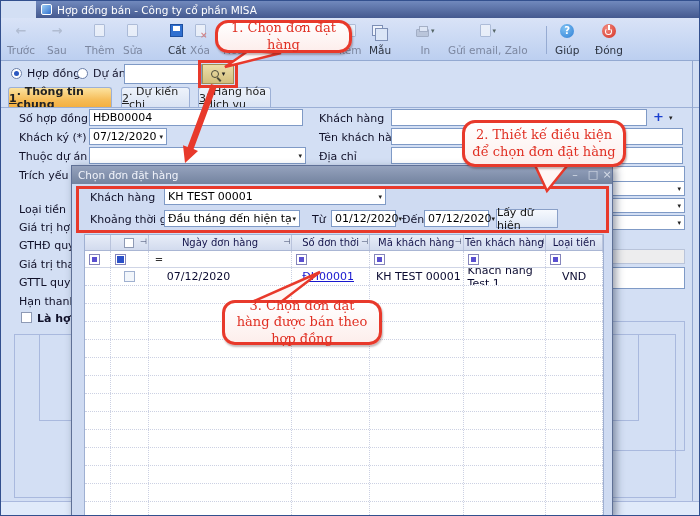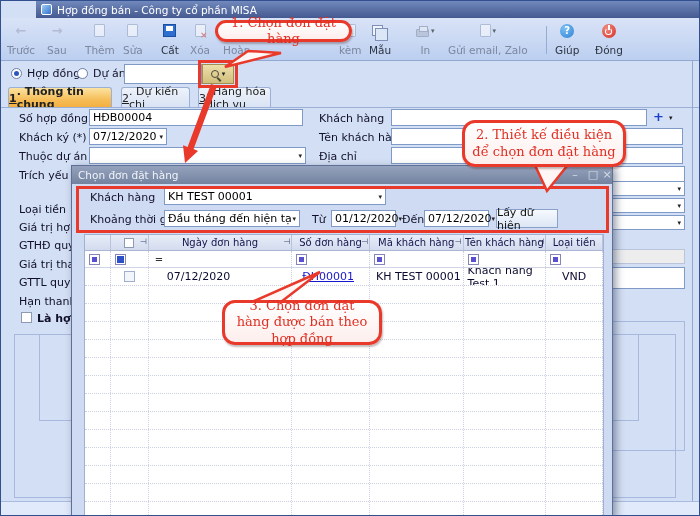--- a/index.html
+++ b/index.html
@@ -128,21 +128,21 @@
           <span class="ico ico-doc"></span>
         </div>
         <span>Thêm</span>
       </div>
       <div class="tb-item dis" style="left: 120px;">
         <div class="tb-ico-row">
           <span class="ico ico-doc"></span>
         </div>
         <span>Sửa</span>
       </div>
-      <div class="tb-item" style="left: 158px;">
+      <div class="tb-item" style="left: 165px;">
         <div class="tb-ico-row">
           <span class="ico ico-save"></span>
         </div>
         <span>Cất</span>
       </div>
       <div class="tb-item dis" style="left: 187px;">
         <div class="tb-ico-row">
           <span class="ico ico-doc ico-docx"></span>
         </div>
         <span>Xóa</span>
@@ -315,21 +315,21 @@
           <div class="hcell" style="width: 26px;"></div>
           <div class="hcell" style="width: 38px;">
             <span class="cb" style="width: 10px; height: 10px;"></span>
             <span class="pin">⊣</span>
           </div>
           <div class="hcell" style="width: 144px;">
             <span>Ngày đơn hàng</span>
             <span class="pin">⊣</span>
           </div>
           <div class="hcell" style="width: 78px;">
-            <span>Số đơn hàng</span>
+            <span>Số đơn thời</span>
             <span class="pin">⊣</span>
           </div>
           <div class="hcell" style="width: 94px;">
             <span>Mã khách hàng</span>
             <span class="pin">⊣</span>
           </div>
           <div class="hcell" style="width: 83px;">
             <span>Tên khách hàng</span>
             <span class="pin">⊣</span>
           </div>
@@ -501,17 +501,17 @@
       </div>
   </div>
 
   <svg class="overlay" viewBox="0 0 700 516">
     <polygon points="184,162 197,150 192.6,148.1 216,85.1 210,82.9 186.6,145.9 182,144.2" fill="#e8392b"></polygon>
     <polygon points="247,50 280,52 224,66" fill="#fff6f5" stroke="#e8392b" stroke-width="2.5"></polygon>
     <polygon points="532,160 570,160 546,190" fill="#fff6f5" stroke="#e8392b" stroke-width="2.5"></polygon>
     <polygon points="244,304 276,304 319,271" fill="#fff6f5" stroke="#e8392b" stroke-width="2.5"></polygon>
   </svg>
 
-  <div class="co" style="left:214px;top:19px;width:137px;height:22px;">1. Chọn đơn đặt hàng</div>
+  <div class="co" style="left:214px;top:19px;width:137px;height:33px;">1. Chọn đơn đặt hàng</div>
   <div class="co" style="left:461px;top:119px;width:164px;height:47px;">2. Thiết kế điều kiện để chọn đơn đặt hàng</div>
   <div class="co" style="left:221px;top:299px;width:160px;height:45px;">3. Chọn đơn đặt hàng được bán theo hợp đồng</div>
 
 </div>
 
 </body></html>

